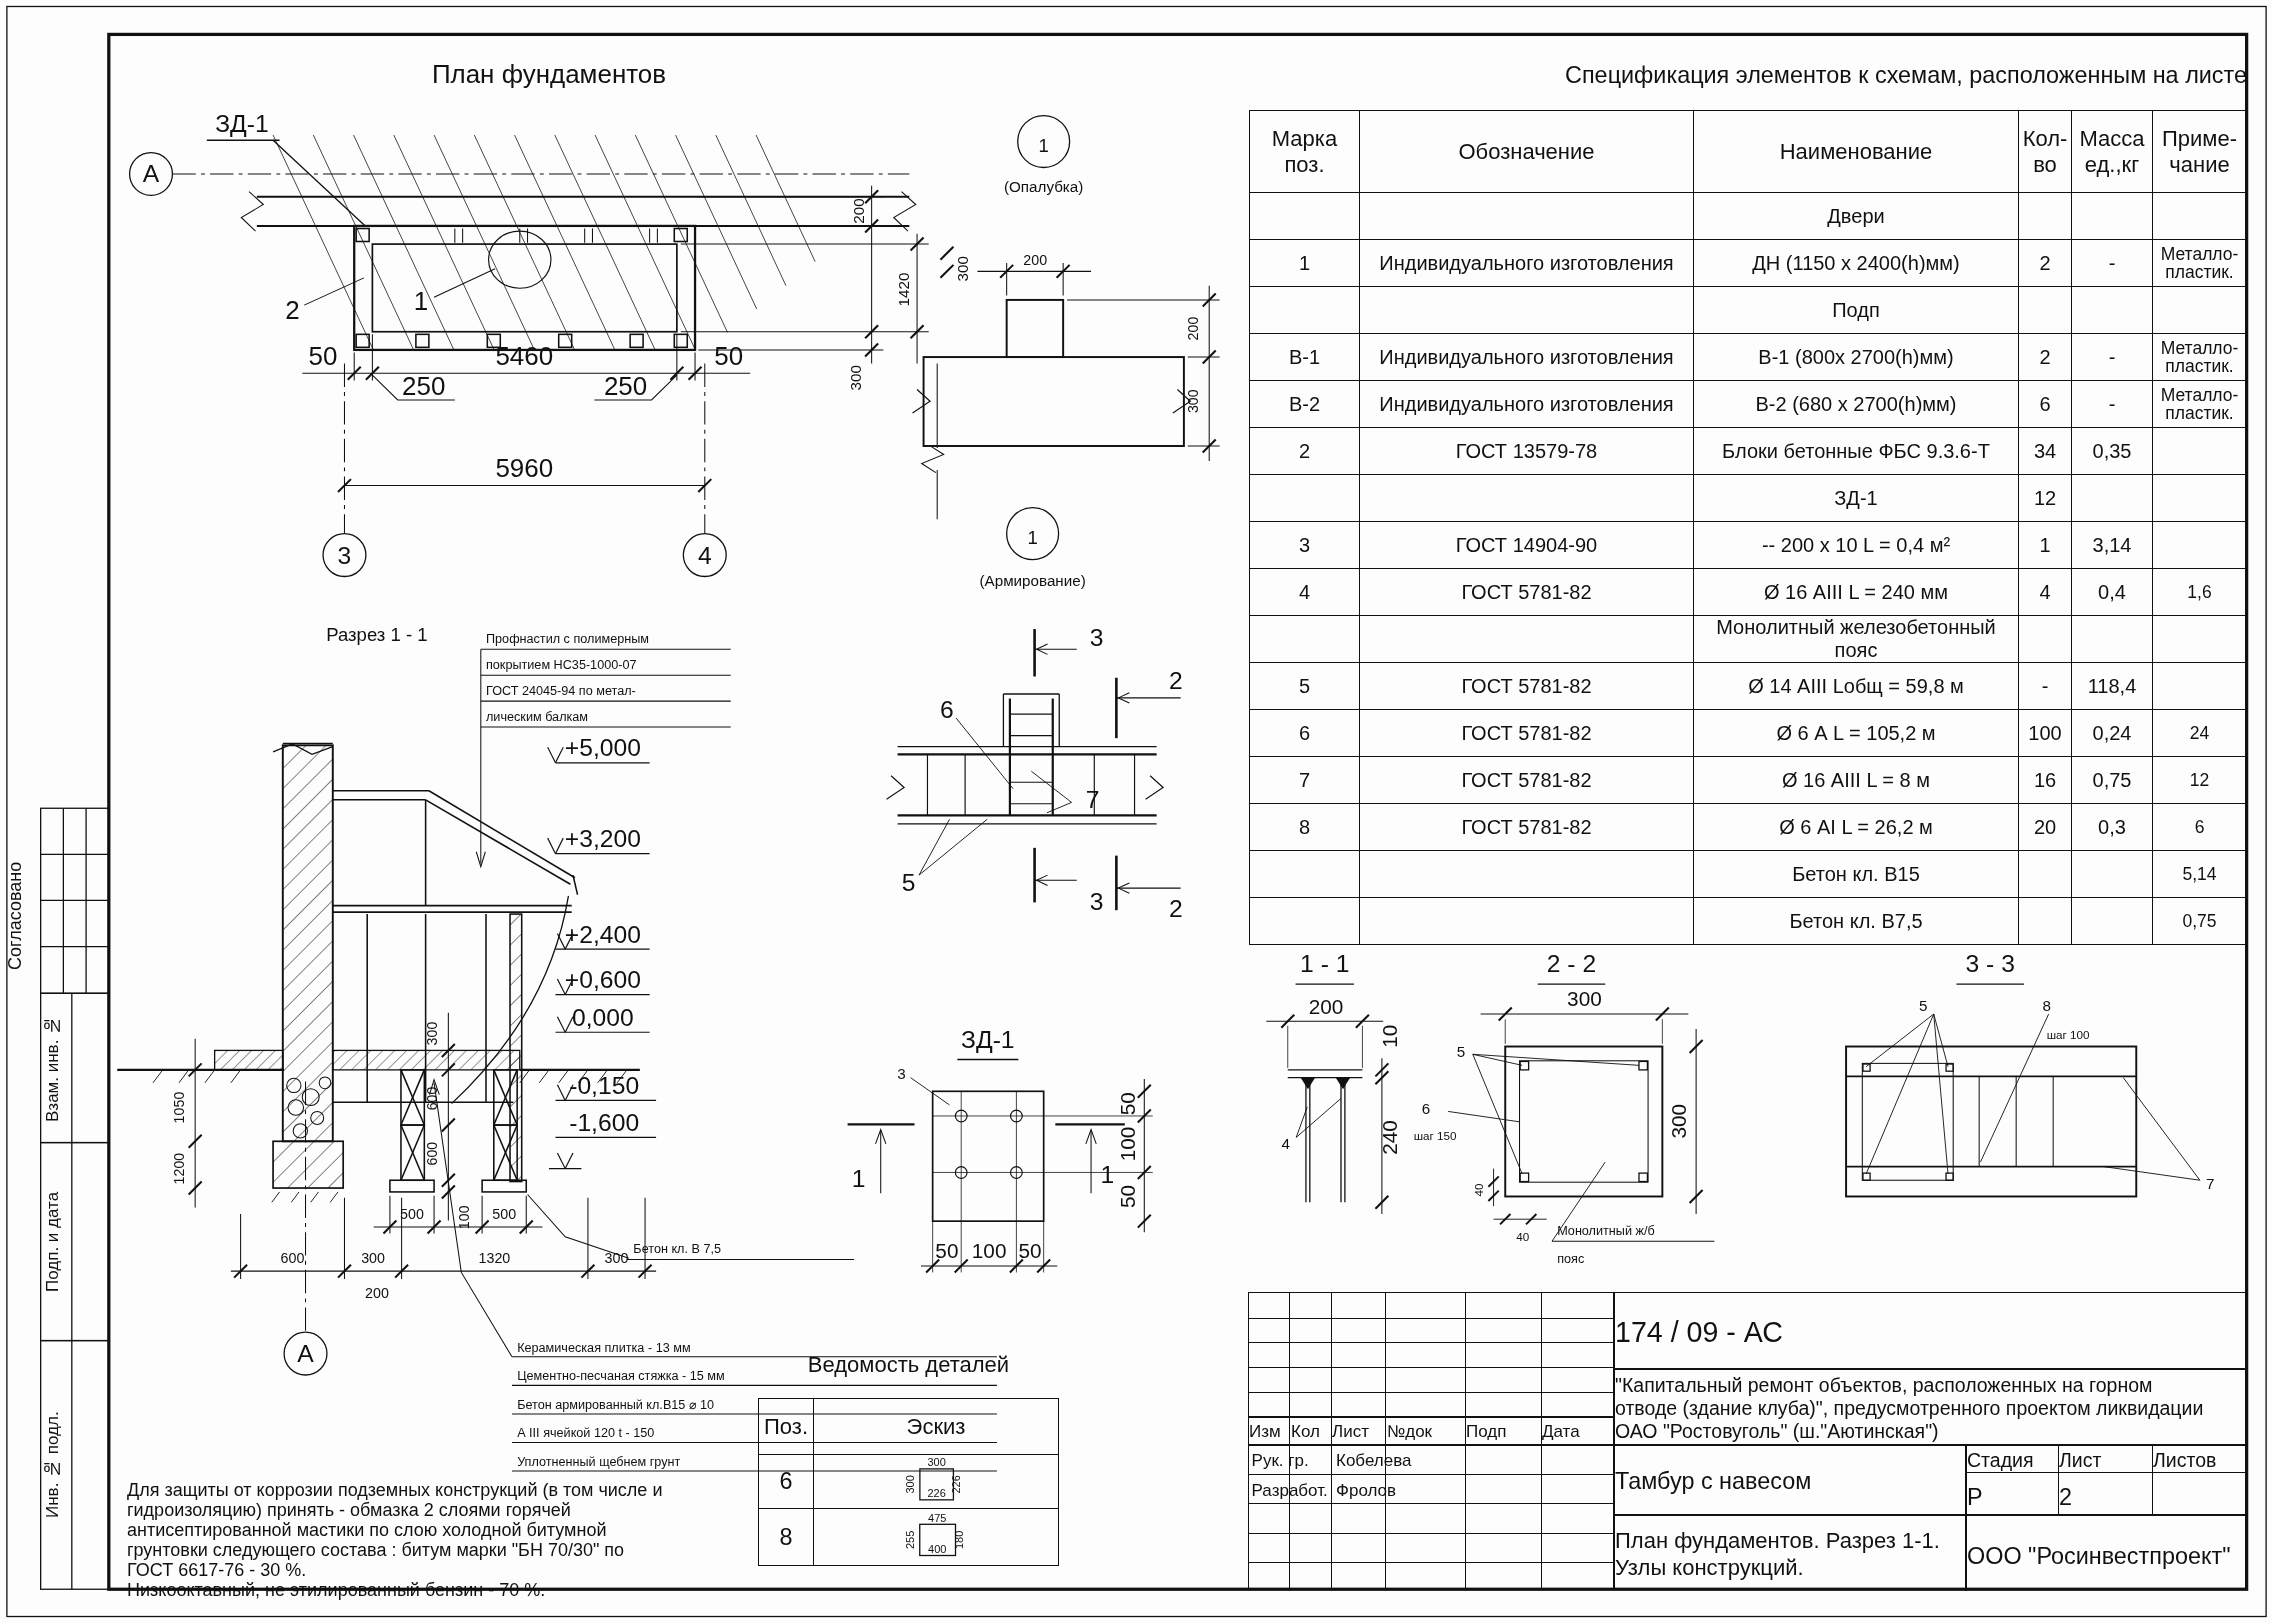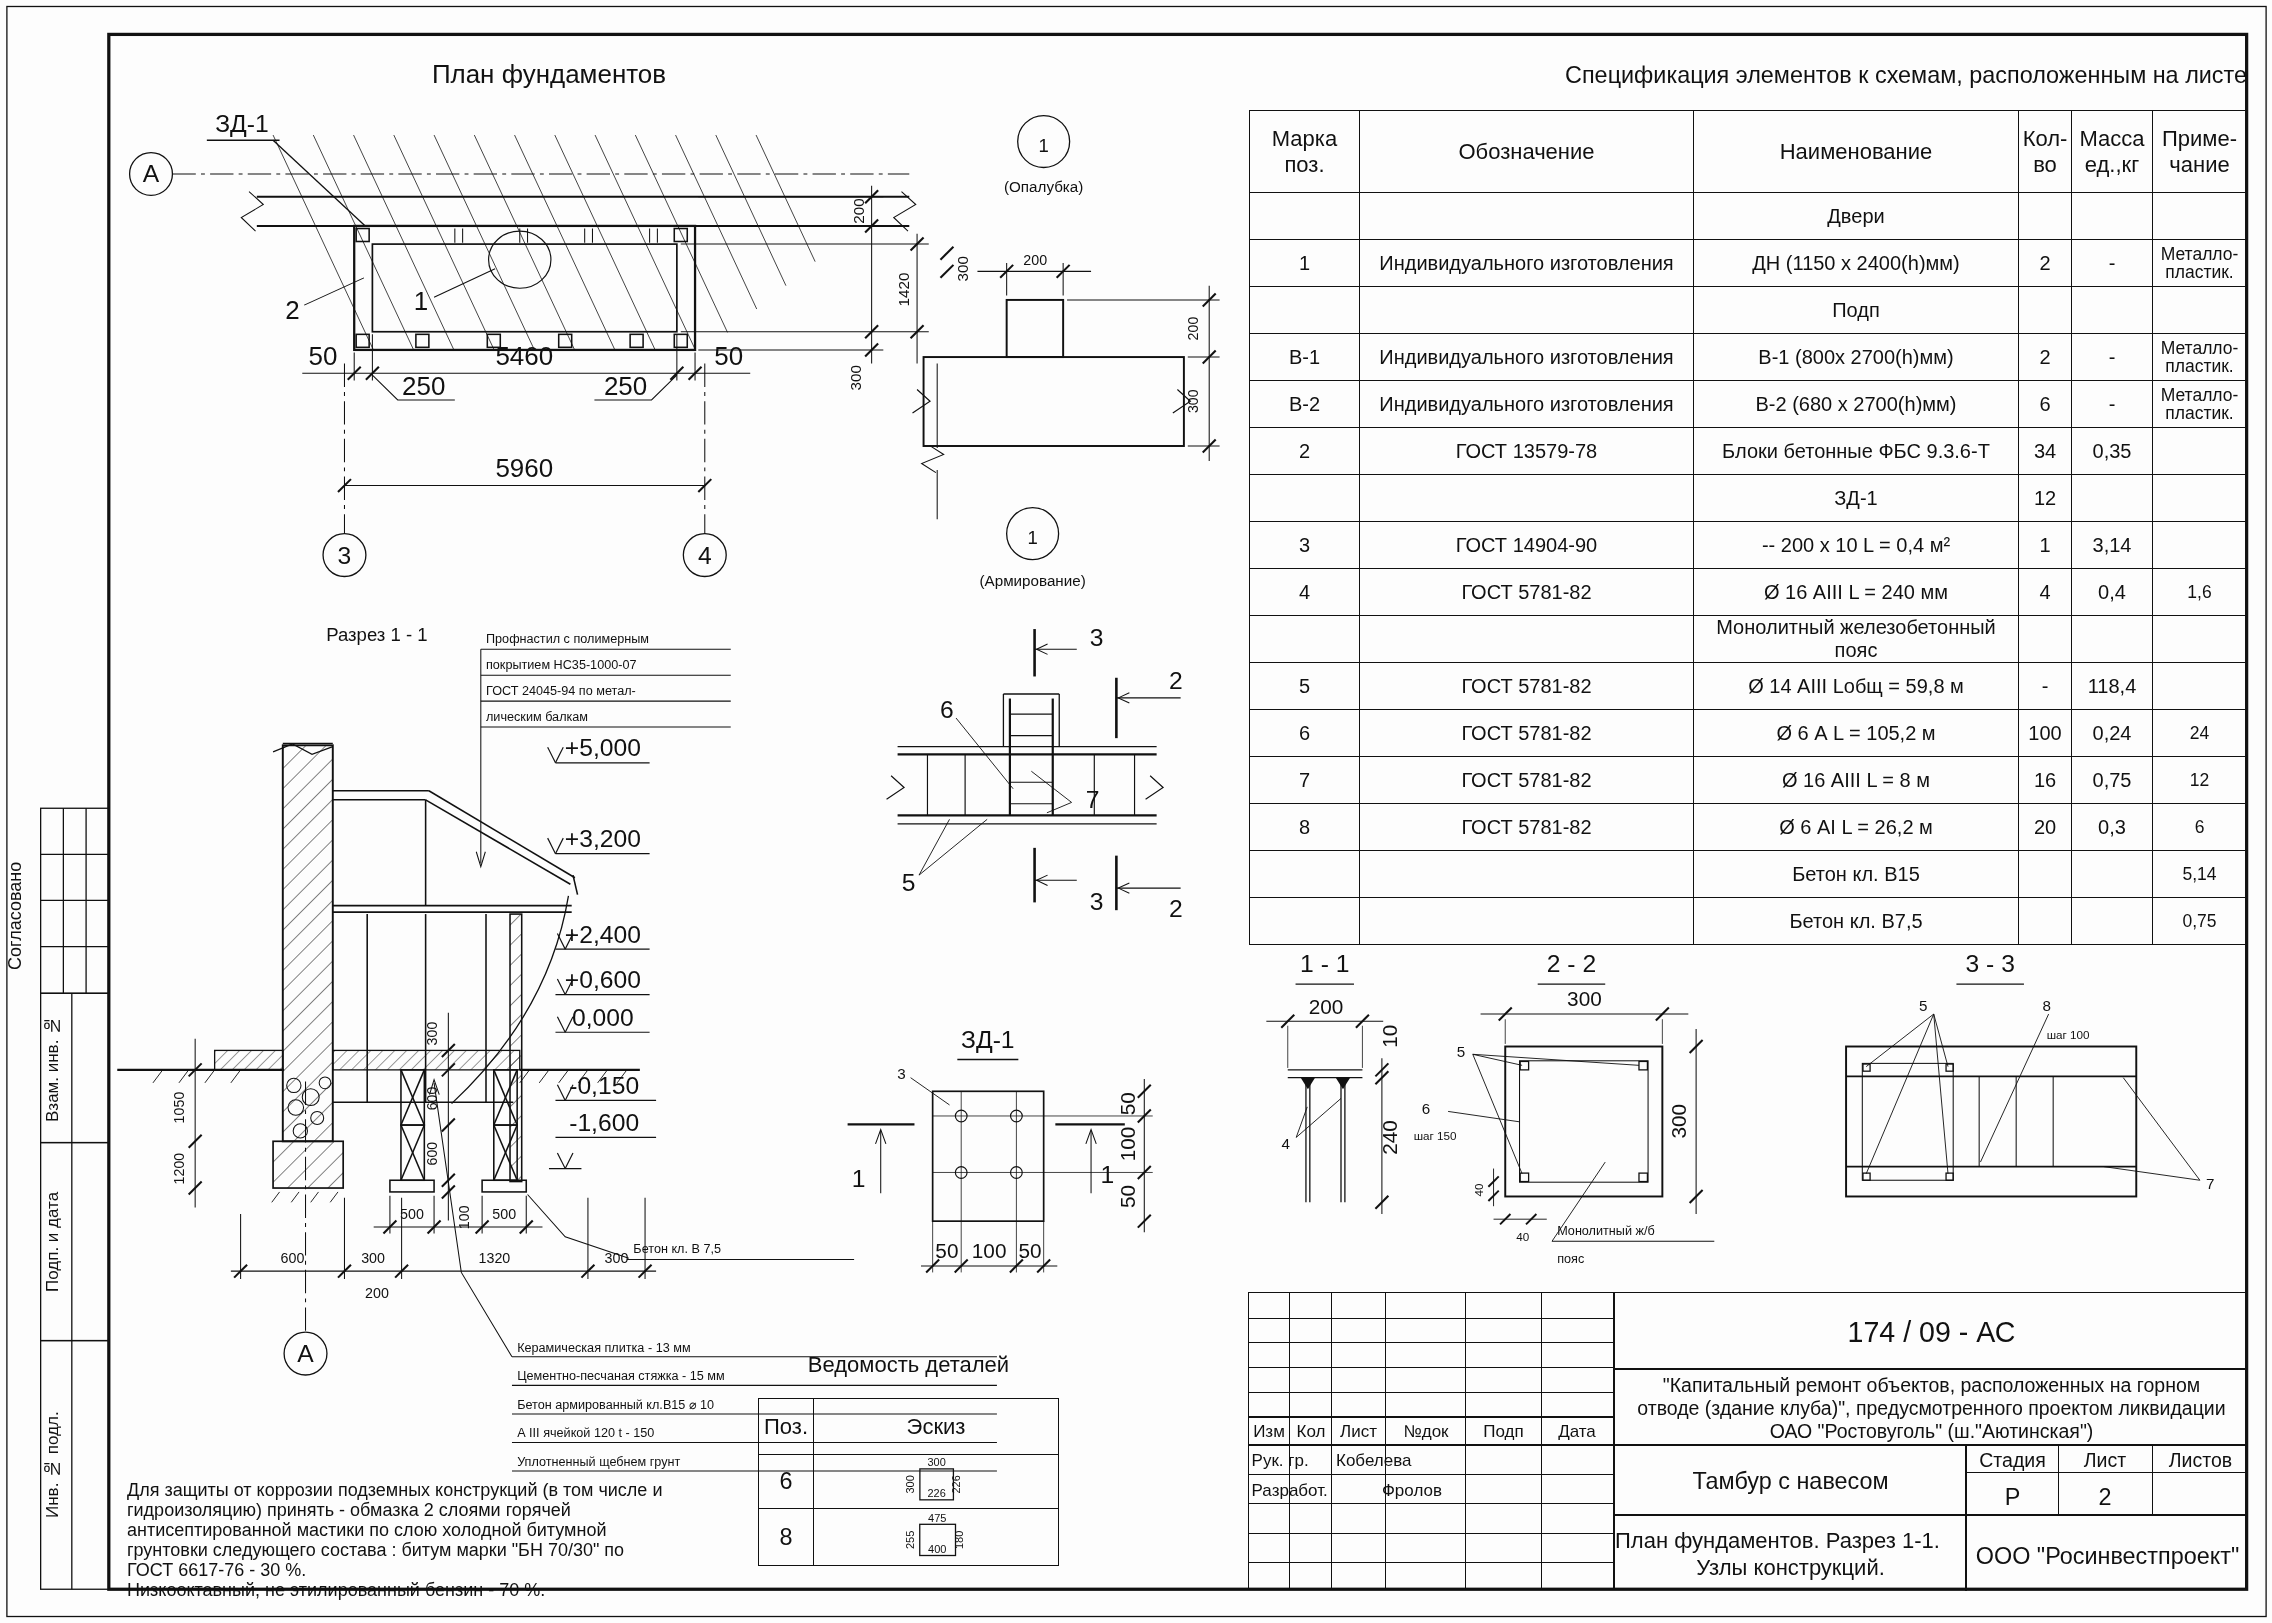--- a/index.html
+++ b/index.html
@@ -13,21 +13,21 @@
   #spec{border:1.9px solid #111}
   #spec th{height:81px;font-size:22px;font-weight:normal}
   #spec td{height:46px;font-size:20px}
   #spec td.c5{font-size:17.5px;line-height:1.05}
   
   #vedt{border-collapse:collapse;table-layout:fixed;width:301px;border:1.9px solid #111}
   #vedt th,#vedt td{border:1.3px solid #111;text-align:center;vertical-align:middle;font-weight:normal}
   
   #tb{left:1248px;top:1292px;width:999px;height:297px;border:1.9px solid #111;box-sizing:border-box}
   .tbl{position:absolute;background:#111}
-  .tbt{position:absolute;text-align:center;white-space:nowrap}
+  .tbt{position:absolute;white-space:nowrap}
   .rot{writing-mode:vertical-rl;transform:rotate(180deg);text-align:center}
   .note-line{font-size:18px;line-height:20px;white-space:nowrap}
 </style>
 </head>
 <body>
 <div id="sheet">
 
 
 
 
@@ -922,21 +922,21 @@
 
   <div class="tbt t26" style="left:0;top:129px;width:40px">Изм</div>
   <div class="tbt t26" style="left:42px;top:129px;width:40px">Кол</div>
   <div class="tbt t26" style="left:83px;top:129px;width:53px">Лист</div>
   <div class="tbt t26" style="left:138px;top:129px;width:78px">№док</div>
   <div class="tbt t26" style="left:217px;top:129px;width:75px">Подп</div>
   <div class="tbt t26" style="left:293px;top:129px;width:70px">Дата</div>
   <div class="tbt t26" style="left:2.6px;top:158px;width:78px;text-align:left">Рук. гр.</div>
   <div class="tbt t26" style="left:87px;top:158px;width:123px;text-align:left">Кобелева</div>
   <div class="tbt t26" style="left:2.6px;top:188px;width:79px;text-align:left">Разработ.</div>
-  <div class="tbt t26" style="left:70px;top:188px;width:123px;text-align:right">Фролов</div>
+  <div class="tbt t26" style="left:87px;top:188px;width:123px;text-align:left">Фролов</div>
 
   <div class="tbt t44" style="left:366px;top:23px;width:633px">174 / 09 - АС</div>
   <div class="tbt t30" style="left:366px;top:81px;width:633px">"Капитальный ремонт объектов, расположенных на горном</div>
   <div class="tbt t30" style="left:366px;top:104px;width:633px">отводе (здание клуба)", предусмотренного проектом ликвидации</div>
   <div class="tbt t30" style="left:366px;top:127px;width:633px">ОАО "Ростовуголь" (ш."Аютинская")</div>
   <div class="tbt t36" style="left:366px;top:175px;width:351px">Тамбур с навесом</div>
   <div class="tbt t30" style="left:718px;top:156px;width:91px">Стадия</div>
   <div class="tbt t30" style="left:810px;top:156px;width:92px">Лист</div>
   <div class="tbt t30" style="left:904px;top:156px;width:95px">Листов</div>
   <div class="tbt t36" style="left:718px;top:191px;width:91px">Р</div>

